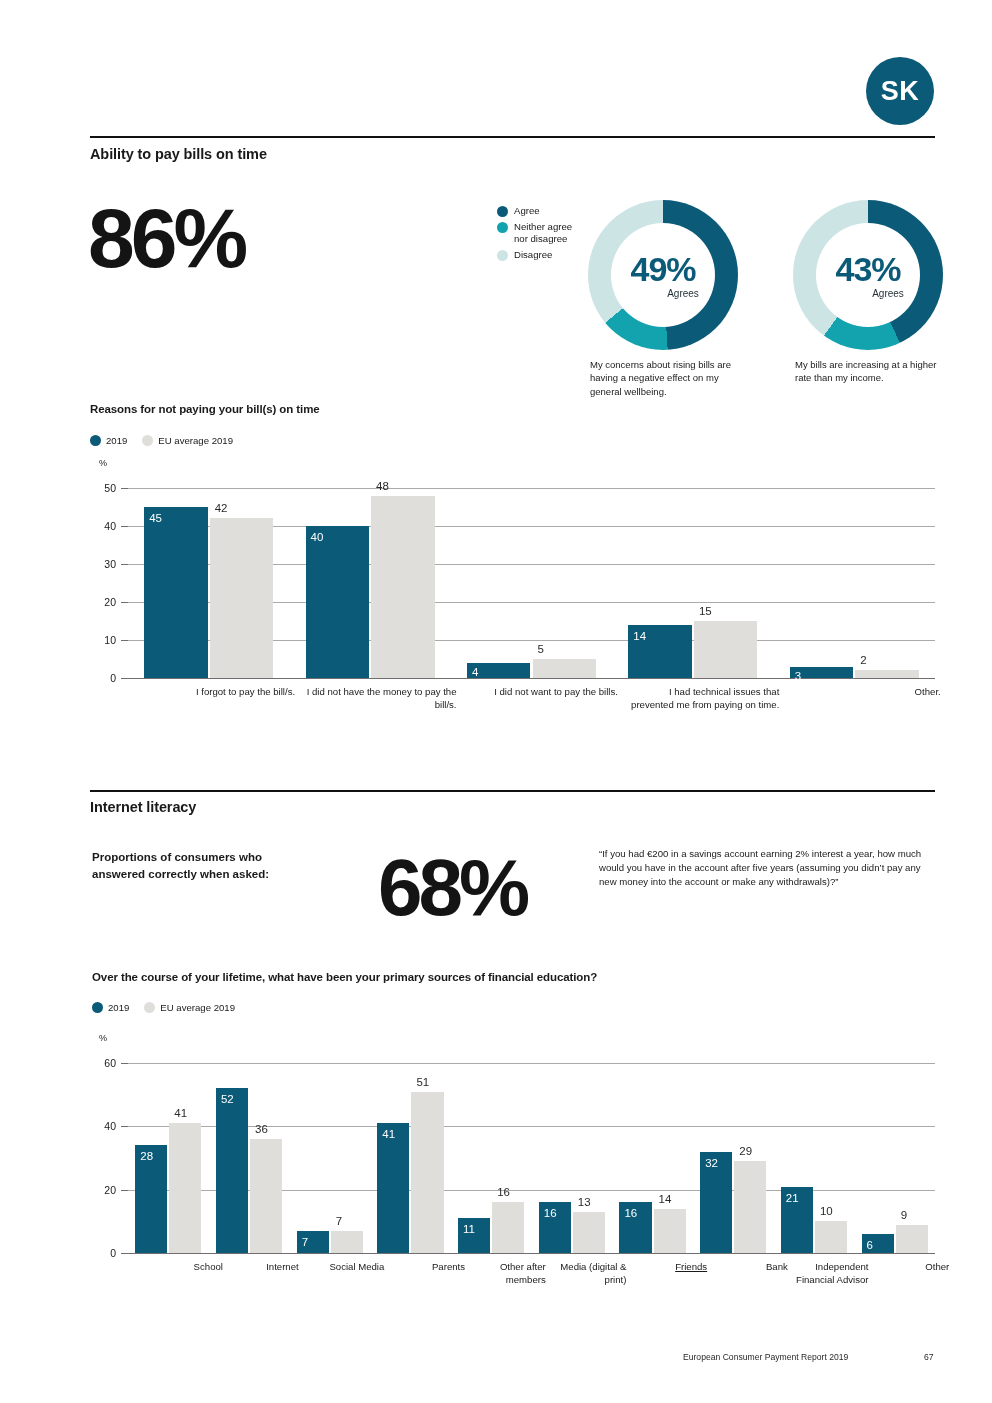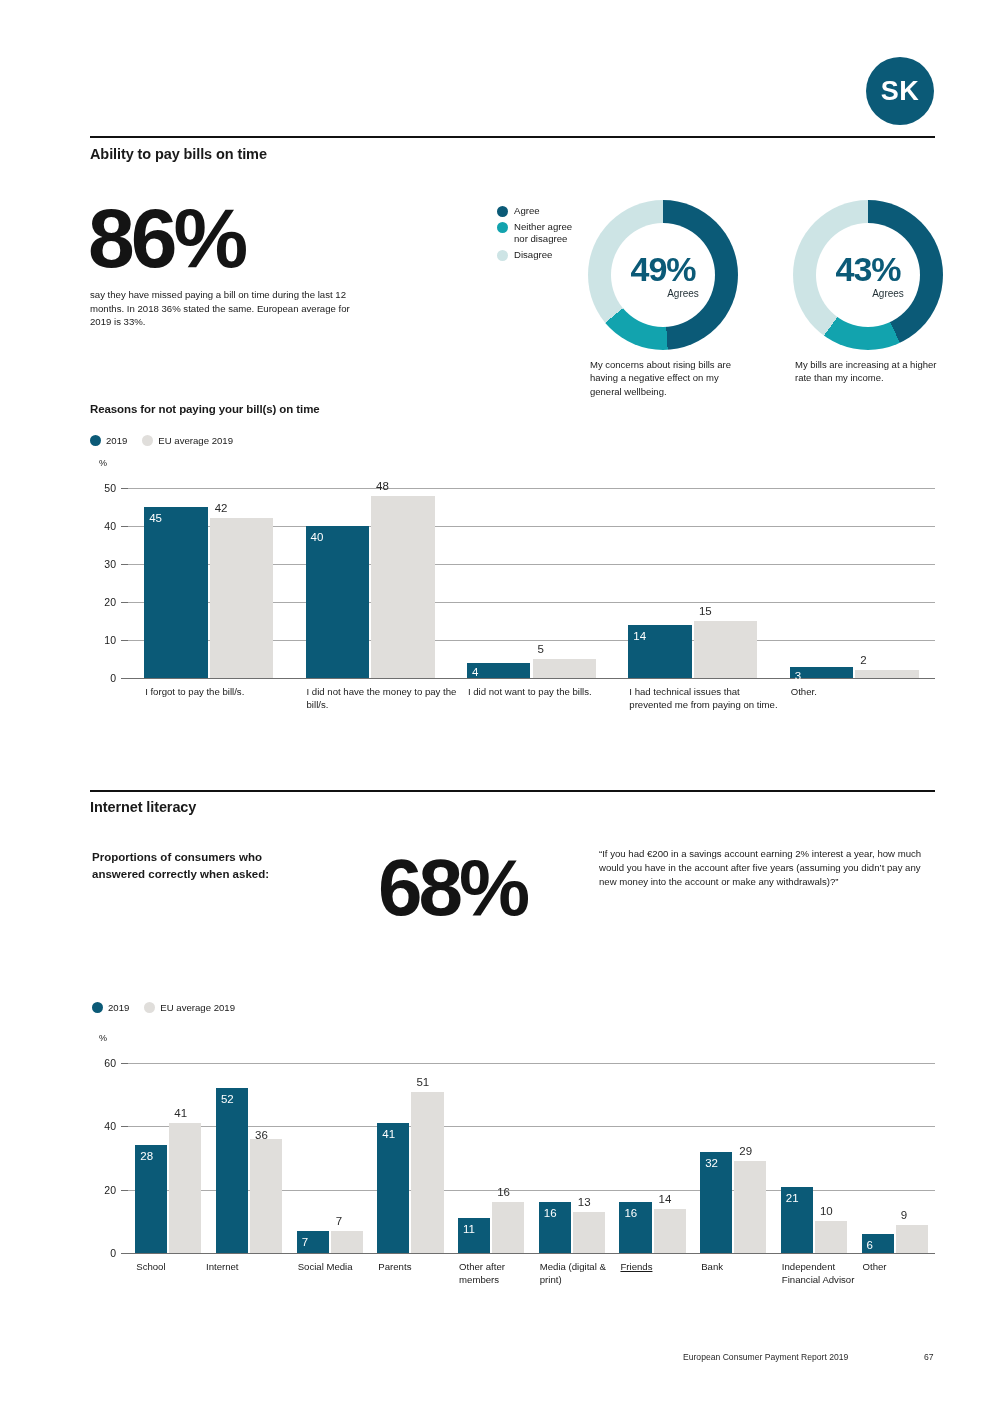--- a/index.html
+++ b/index.html
@@ -61,41 +61,40 @@
   .ytick { position:absolute; font-size:10.5px; color:#1a1a1a; text-align:right; width:26px; transform:translateY(-50%); }
   .gridline { position:absolute; height:1px; background:#8d8d8d; opacity:.75; }
   .baseline { position:absolute; height:1.2px; background:#6f6f6f; }
   .tickmark { position:absolute; width:7px; height:1px; background:#6f6f6f; }
   .bar { position:absolute; bottom:0; }
   .bar.v2019 { background:#0b5a77; }
   .bar.eu    { background:#e0dedb; }
   .blabel { position:absolute; font-size:11.5px; line-height:1; }
   .blabel.inside { color:#ffffff; }
   .blabel.outside { color:#2a2a2a; }
-  .xlab { position:absolute; font-size:9.6px; line-height:1.35; color:#1a1a1a; }
+  .xlab { position:absolute; font-size:9.6px; line-height:1.35; color:#1a1a1a;text-align:right; }
 
   
   .lead { position:absolute; font-size:11.5px; font-weight:700; line-height:1.45; }
   .quote { position:absolute; font-size:9.6px; line-height:1.45; }
 
   
   .foot { position:absolute; font-size:8.6px; color:#2a2a2a; }
 </style>
 </head>
 <body>
 
 <div class="page">
 
   <div class="logo">SK</div>
 
   <div class="rule" style="top:136px"></div>
   <div class="sec-title" style="top:146px">Ability to pay bills on time</div>
 
   <div class="bigstat" style="left:88px; top:196px; font-size:84px;">86%</div>
-  <div class="para" style="left:90px; top:288px; width:275px;">say they have missed paying a bill on time during the last 12 months. In 2018 36% stated the same. European average for 2019 is 33%.</div>
 
   <div class="donut-legend">
     <div class="dl-row">
       <span class="dl-dot" style="background:#0b5a77"></span>
       <span class="dl-txt">Agree</span>
     </div>
     <div class="dl-row">
       <span class="dl-dot" style="background:#12a3ae"></span>
       <span class="dl-txt">Neither agree
 nor disagree</span>
@@ -184,20 +183,21 @@
       <div class="xlab" style="left: 700.74px; top: 216px; width: 150px;">Other.</div>
     </div>
 
   <div class="rule" style="top:790px"></div>
   <div class="sec-title" style="top:799px">Internet literacy</div>
 
   <div class="lead" style="left:92px; top:849px; width:225px;">Proportions of consumers who answered correctly when asked:</div>
   <div class="bigstat" style="left:378px; top:848px; font-size:80px;">68%</div>
   <div class="quote" style="left:599px; top:847px; width:332px;">“If you had €200 in a savings account earning 2% interest a year, how much would you have in the account after five years (assuming you didn’t pay any new money into the account or make any withdrawals)?”</div>
 
+  <div class="chart-title" style="left:92px; top:971px;">Over the course of your lifetime, what have been your primary sources of financial education?</div>
   <div class="chart-legend" style="left:92px; top:1002px;">
     <div class="cl-item">
       <span class="cl-dot" style="background:#0b5a77"></span>
       <span>2019</span>
     </div>
     <div class="cl-item">
       <span class="cl-dot" style="background:#e0dedb"></span>
       <span>EU average 2019</span>
     </div>
   </div>
@@ -216,22 +216,22 @@
       <div class="tickmark" style="left: 31px; top: 18px;"></div>
       <div class="ytick" style="left: 0px; top: 18px;">60</div>
       <div class="bar v2019" style="left: 45.263px; top: 100.333px; width: 32.087px; height: 107.667px;"></div>
       <div class="blabel inside" style="left: 50.263px; top: 106.333px;">28</div>
       <div class="bar eu" style="left: 79.35px; top: 78.1667px; width: 32.087px; height: 129.833px;"></div>
       <div class="blabel outside" style="left: 84.35px; top: 63.1667px;">41</div>
       <div class="xlab" style="left: 46.263px; top: 216px; width: 86.7px;">School</div>
       <div class="bar v2019" style="left: 125.963px; top: 43.3333px; width: 32.087px; height: 164.667px;"></div>
       <div class="blabel inside" style="left: 130.963px; top: 49.3333px;">52</div>
       <div class="bar eu" style="left: 160.05px; top: 94px; width: 32.087px; height: 114px;"></div>
-      <div class="blabel outside" style="left: 165.05px; top: 85px;">36</div>
-      <div class="xlab" style="left: 116px; top: 216px; width: 86.7px;">Internet</div>
+      <div class="blabel outside" style="left: 165.05px; top: 79px;">36</div>
+      <div class="xlab" style="left: 122px; top: 216px; width: 86.7px;">Internet</div>
       <div class="bar v2019" style="left: 206.663px; top: 185.833px; width: 32.087px; height: 22.1667px;"></div>
       <div class="blabel inside" style="left: 211.663px; top: 191.833px;">7</div>
       <div class="bar eu" style="left: 240.75px; top: 185.833px; width: 32.087px; height: 22.1667px;"></div>
       <div class="blabel outside" style="left: 245.75px; top: 170.833px;">7</div>
       <div class="xlab" style="left: 207.663px; top: 216px; width: 86.7px;">Social Media</div>
       <div class="bar v2019" style="left: 287.363px; top: 78.1667px; width: 32.087px; height: 129.833px;"></div>
       <div class="blabel inside" style="left: 292.363px; top: 84.1667px;">41</div>
       <div class="bar eu" style="left: 321.45px; top: 46.5px; width: 32.087px; height: 161.5px;"></div>
       <div class="blabel outside" style="left: 326.45px; top: 31.5px;">51</div>
       <div class="xlab" style="left: 288.363px; top: 216px; width: 86.7px;">Parents</div>

